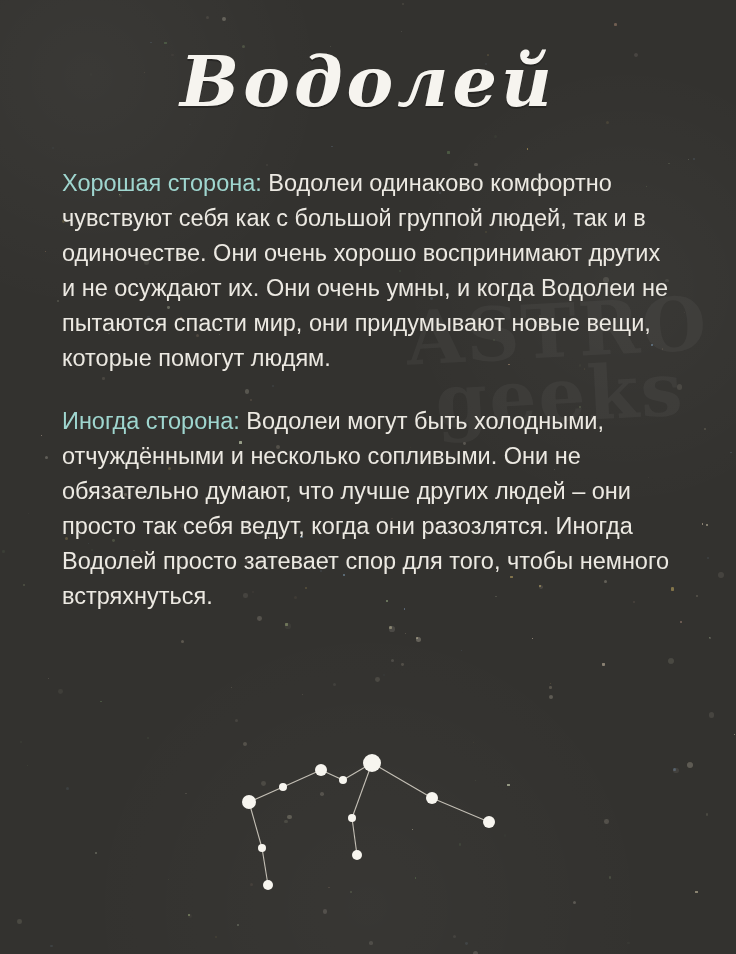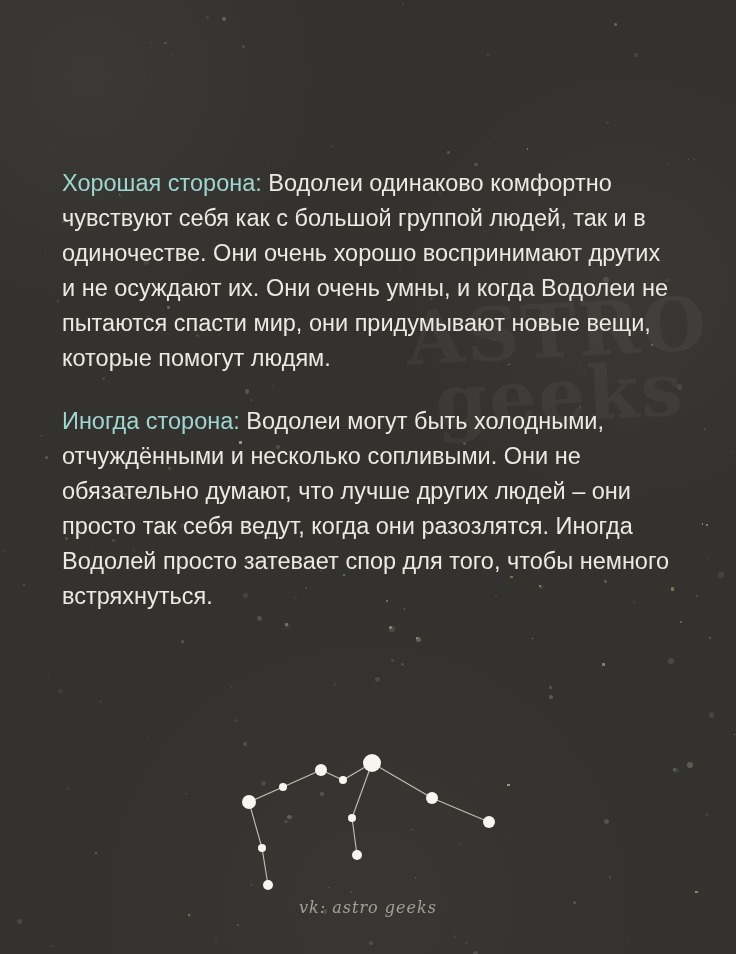--- a/index.html
+++ b/index.html
@@ -723,20 +723,21 @@
       <span class="sp" style="left:222.1px;top:17.1px;width:3.9px;height:3.9px;background:#cfc9b8;opacity:0.17"></span>
       <span class="sp" style="left:624.4px;top:247.5px;width:6.0px;height:6.0px;background:#cfc9b8;opacity:0.09"></span>
       <span class="sp" style="left:275.6px;top:444.5px;width:4.6px;height:4.6px;background:#cfc9b8;opacity:0.11"></span>
       <span class="sp" style="left:287.2px;top:814.7px;width:4.5px;height:4.5px;background:#cfc9b8;opacity:0.15"></span>
       <span class="sp" style="left:283.9px;top:819.6px;width:3.7px;height:3.7px;background:#cfc9b8;opacity:0.08"></span>
       <span class="sp" style="left:143.7px;top:260.3px;width:5.0px;height:5.0px;background:#cfc9b8;opacity:0.06"></span>
     </div>
 
   <div id="watermark">ASTRO geeks</div>
 
+  <div id="title">Водолей</div>
 
   <div id="content">
     <p class="para">
       <span class="lead-good">Хорошая сторона:</span><span> Водолеи одинаково комфортно чувствуют себя как с большой группой людей, так и в одиночестве. Они очень хорошо воспринимают других и не осуждают их. Они очень умны, и когда Водолеи не пытаются спасти мир, они придумывают новые вещи, которые помогут людям.</span>
     </p>
     <p class="para">
       <span class="lead-bad">Иногда сторона:</span><span> Водолеи могут быть холодными, отчуждёнными и несколько сопливыми. Они не обязательно думают, что лучше других людей – они просто так себя ведут, когда они разозлятся. Иногда Водолей просто затевает спор для того, чтобы немного встряхнуться.</span>
     </p>
   </div>
 
@@ -757,14 +758,13 @@
       <circle cx="343" cy="40" r="4" fill="#f7f5ef"></circle>
       <circle cx="372" cy="23" r="9" fill="#f7f5ef"></circle>
       <circle cx="357" cy="115" r="5" fill="#f7f5ef"></circle>
       <circle cx="352" cy="78" r="4" fill="#f7f5ef"></circle>
       <circle cx="432" cy="58" r="6" fill="#f7f5ef"></circle>
       <circle cx="489" cy="82" r="6" fill="#f7f5ef"></circle>
       <circle cx="262" cy="108" r="4" fill="#f7f5ef"></circle>
       <circle cx="268" cy="145" r="5" fill="#f7f5ef"></circle>
     </svg>
 
-  <div id="credit">vk: astro geeks</div>
 </div>
 
 </body></html>

